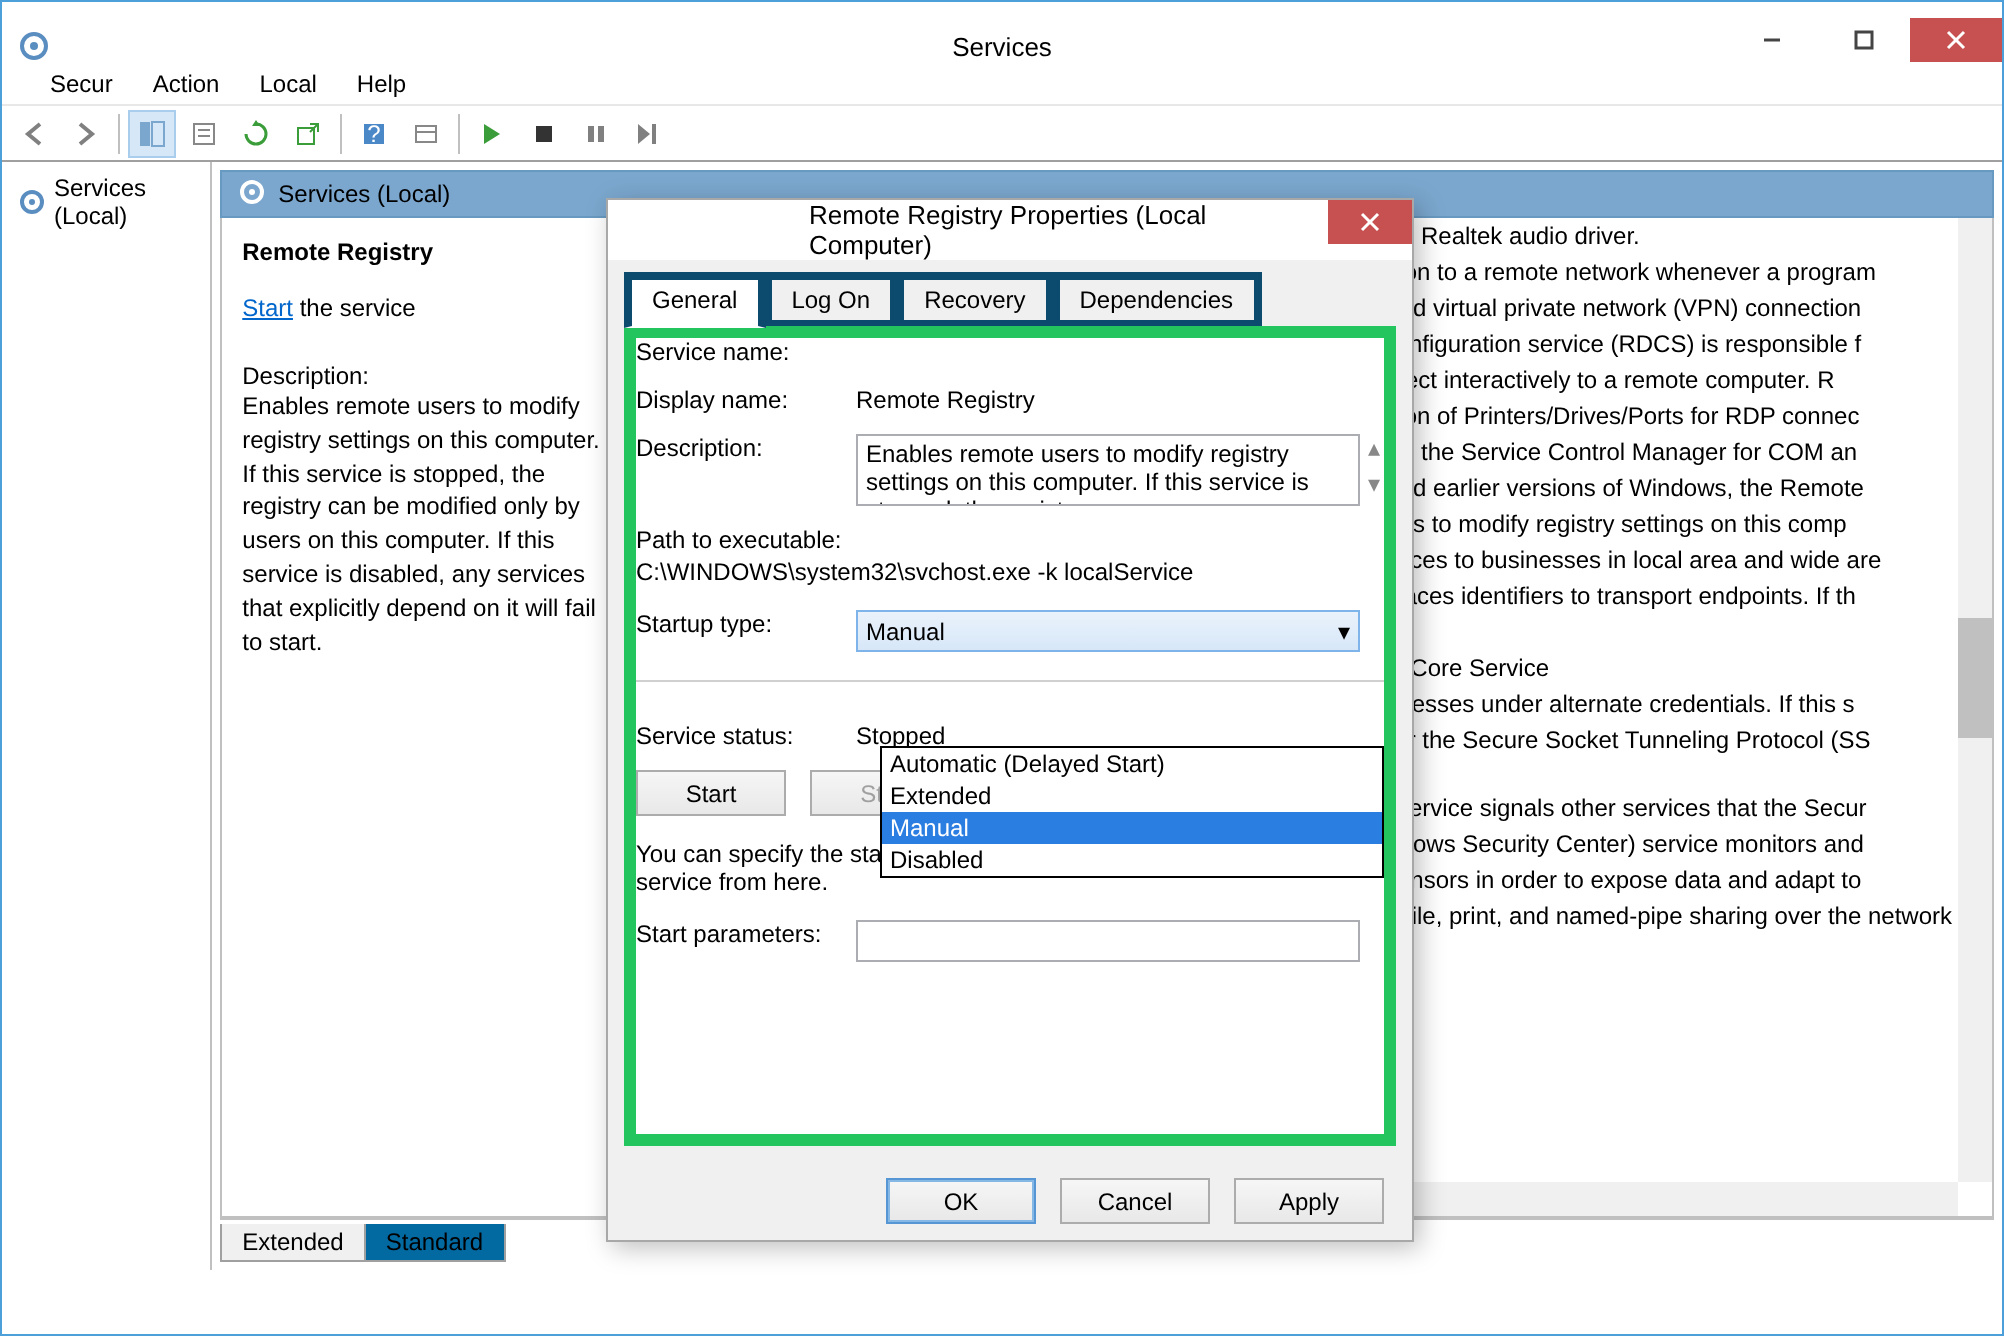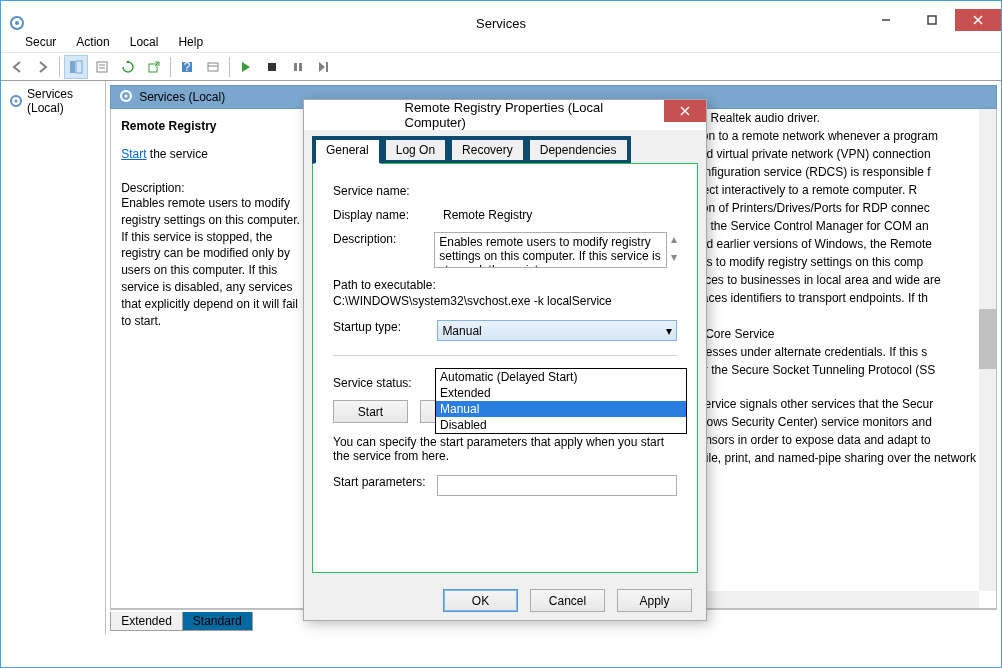--- a/index.html
+++ b/index.html
@@ -31,21 +31,21 @@
 .tabs { display: flex; margin-top: auto; border-top:1px solid #c0c0c0; padding-top:2px; height:22px;}
 .tabs .tab { padding: 2px 10px; border: 1px solid #a0a0a0; border-top: none; background: #f0f0f0; margin-right:-1px;}
 .tabs .tab.active { background: #0369a1; }
 .dialog { position: absolute; left: 302px; top: 98px; width: 404px; background: #f0f0f0; border: 1px solid #a8a8a8; box-shadow: 3px 3px 12px rgba(0,0,0,0.25); z-index:10;}
 .dialog .dtitle { height: 30px; display: flex; align-items: center; background: #fff; }
 .dialog .dtitle .t { position:absolute; left:50%; transform:translateX(-50%); font-size:13px;}
 .dialog .dtitle .dclose { margin-left: auto; width: 42px; height: 22px; background: #c75050; color: #fff; display: flex; align-items: center; justify-content: center; margin-right:0; margin-top:-8px;}
 .dialog .dtabs { display: flex; padding: 6px 8px 0 8px; }
 .dialog .dtab { padding: 3px 10px; border: 4px solid #0c4a6e; background: #f0f0f0; position:relative; margin-right:-1px;}
 .dialog .dtab.active { background: #fff; border-bottom: 1px solid #fff; z-index:2;}
-.dialog .dbody { margin: 0 8px 8px 8px; border: 1px solid #22c55e; background: #fff; padding: 20px; margin-top:-1px; height:410px; position:relative;}
+.dialog .dbody { margin: 0 8px 8px 8px; border: 6px solid #22c55e; background: #fff; padding: 0; margin-top:-1px; height:410px; position:relative;}
 .dialog .row { display: flex; margin-bottom: 10px; align-items: flex-start; }
 .dialog .row .lbl { width: 110px; }
 .dialog .row .val { flex: 1; }
 .dialog textarea { width: 252px; height: 36px; font-family: inherit; font-size: 12px; border:1px solid #abadb3; resize:none; padding:2px 4px;}
 .dialog .combo { width: 252px; height: 21px; border: 1px solid #7eb4ea; background: linear-gradient(#eaf2fb,#d7e7f8); display: flex; align-items: center; padding: 0 4px; position: relative; }
 .dialog .combo .arrow { margin-left: auto; }
 .dialog .dropdown { position: absolute; width: 252px; border: 1px solid #000; background: #fff; z-index: 20; left:122px; top:204px;}
 .dialog .dropdown div { padding: 1px 4px; }
 .dialog .dropdown div.sel { background: #2a7de1; color: #fff; }
 .dialog .btn { width: 75px; height: 23px; border: 1px solid #acacac; background: linear-gradient(#f6f6f6,#e8e8e8); display: inline-flex; align-items: center; justify-content: center; margin-right: 6px; }

